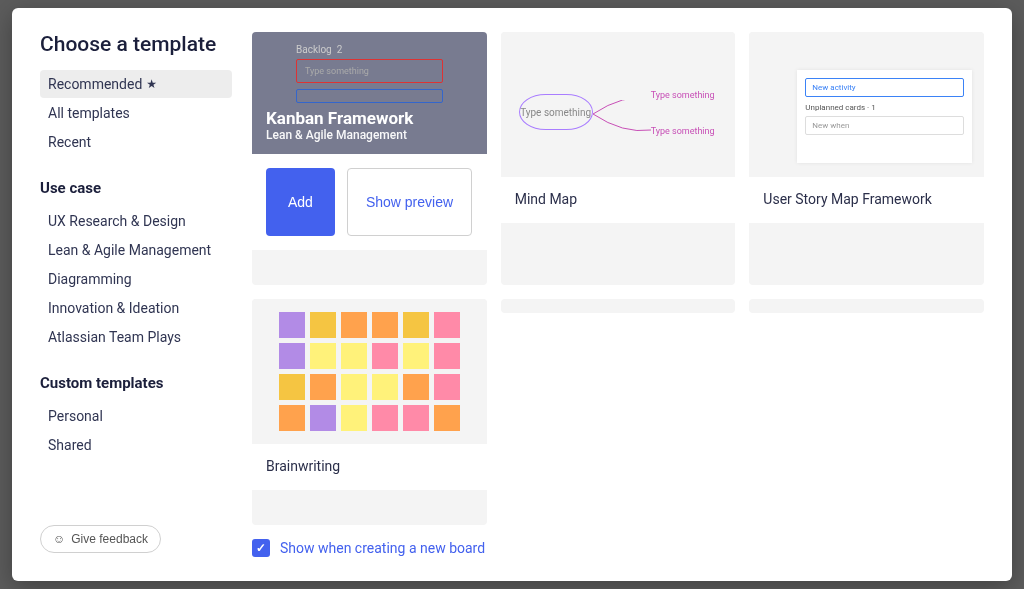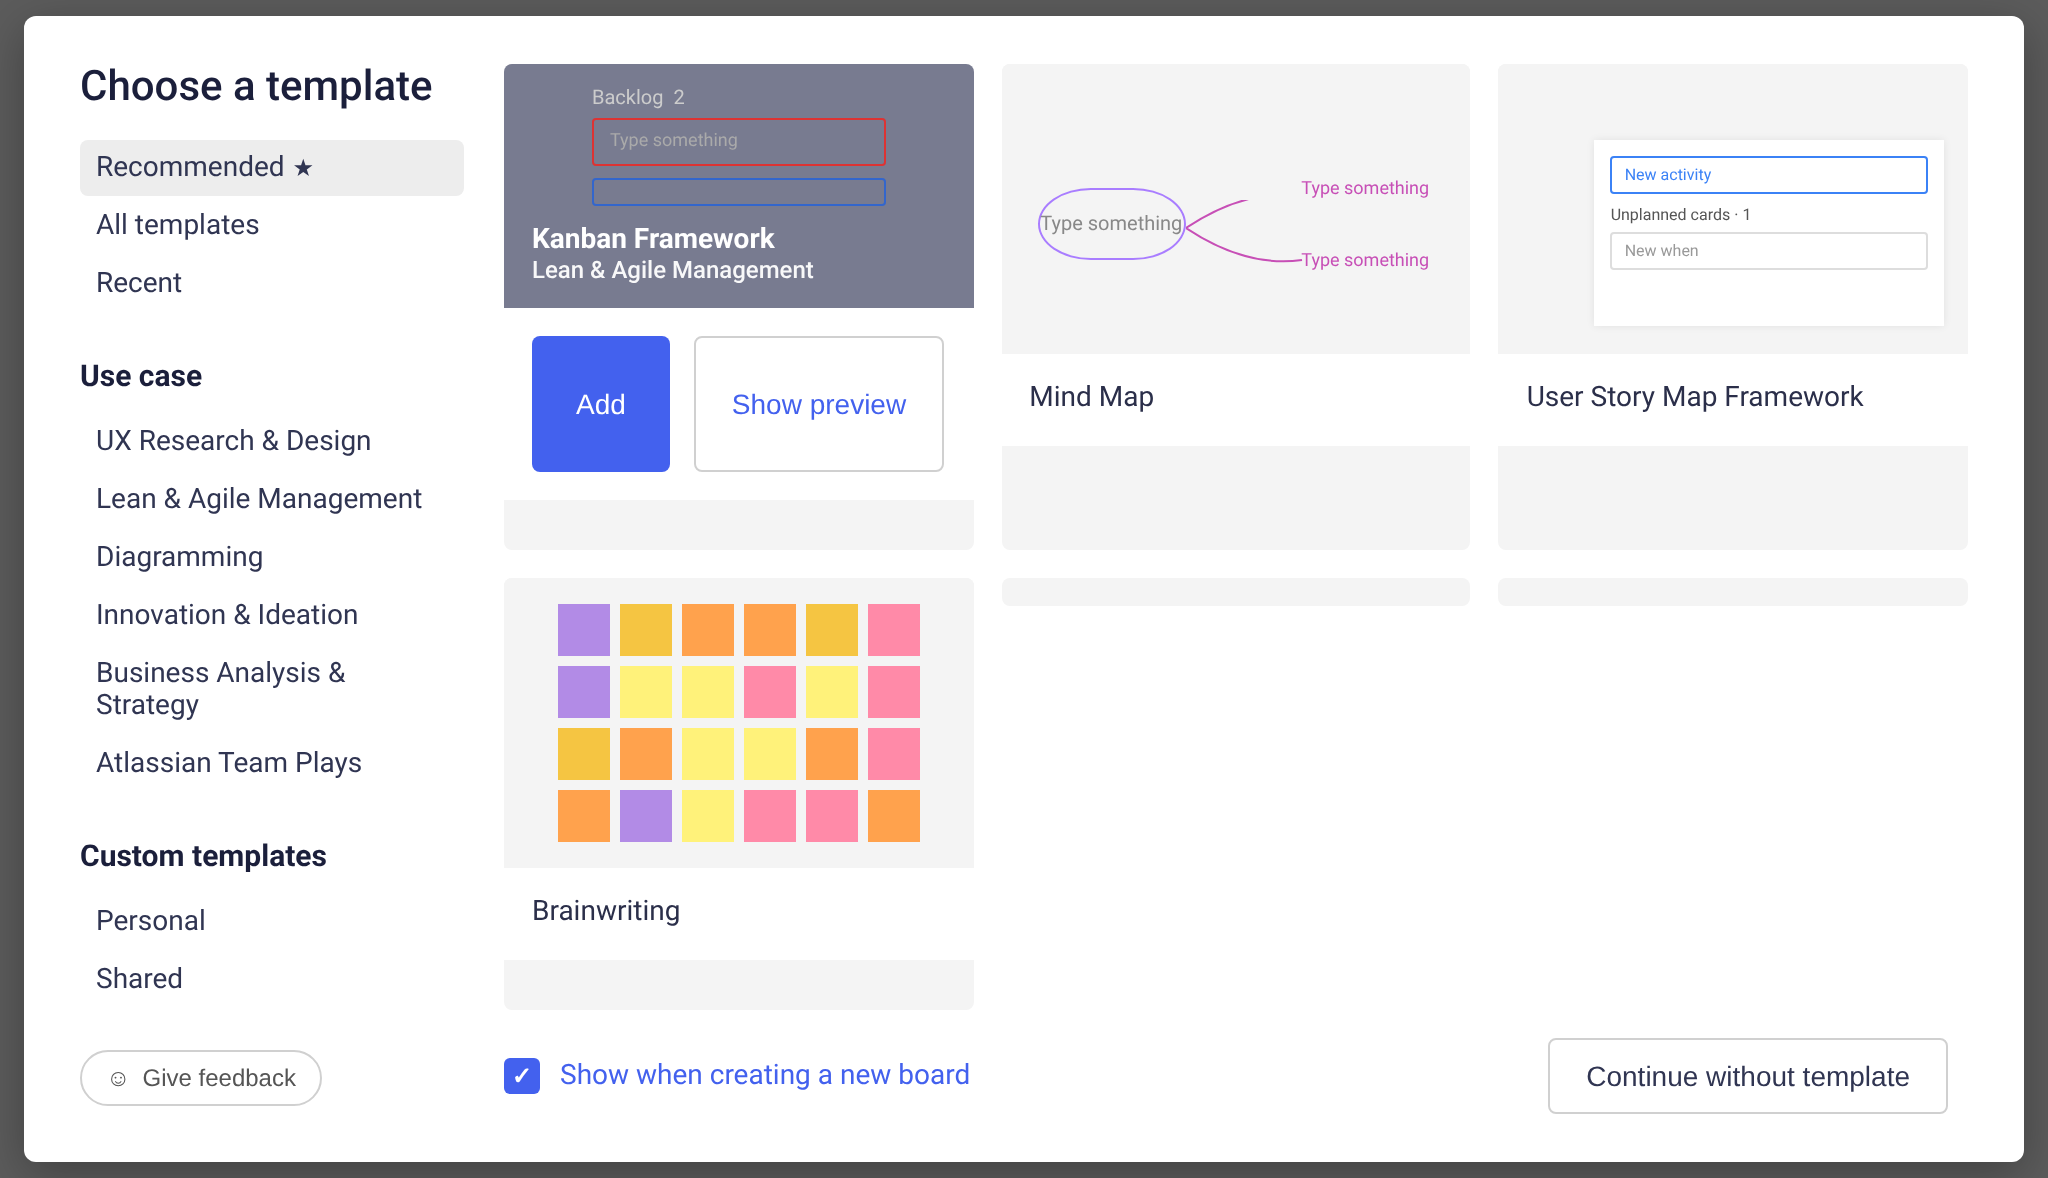--- a/index.html
+++ b/index.html
@@ -120,21 +120,21 @@
     .card.featured .card-preview {
       background: #787b90;
       height: 122px;
     }
     .featured-overlay {
       position: absolute;
       left: 0; right: 0; bottom: 0;
       padding: 12px 14px;
       color: #fff;
     }
-    .featured-title { font-size: 14px; font-weight: 700; }
+    .featured-title { font-size: 17px; font-weight: 700; }
     .featured-sub { font-size: 12px; font-weight: 500; opacity:.95; }
     .featured-actions {
       background: #fff;
       padding: 14px 14px;
       display: flex;
       gap: 12px;
     }
     .btn-primary {
       background: #4361ee;
       border: none;
@@ -241,23 +241,20 @@
       <li class="cat-item">
           <span>Lean &amp; Agile Management</span>
         </li>
       <li class="cat-item">
           <span>Diagramming</span>
         </li>
       <li class="cat-item">
           <span>Innovation &amp; Ideation</span>
         </li>
       <li class="cat-item">
-          <span>Business Analysis &amp; Strategy</span>
-        </li>
-      <li class="cat-item">
           <span>Atlassian Team Plays</span>
         </li>
     </ul>
 
     <div class="section-hdr">Custom templates</div>
     <ul class="cat-list">
       <li class="cat-item">
           <span>Personal</span>
         </li>
       <li class="cat-item">
@@ -352,16 +349,15 @@
       <div class="card cutoff"></div>
       <div class="card cutoff"></div>
 
     </div>
 
     <div class="footer">
       <label class="footer-left">
         <span class="chk">✓</span>
         <span>Show when creating a new board</span>
       </label>
-      <button class="btn-ghost">Continue without template</button>
     </div>
   </main>
 </div>
 
 </body></html>

